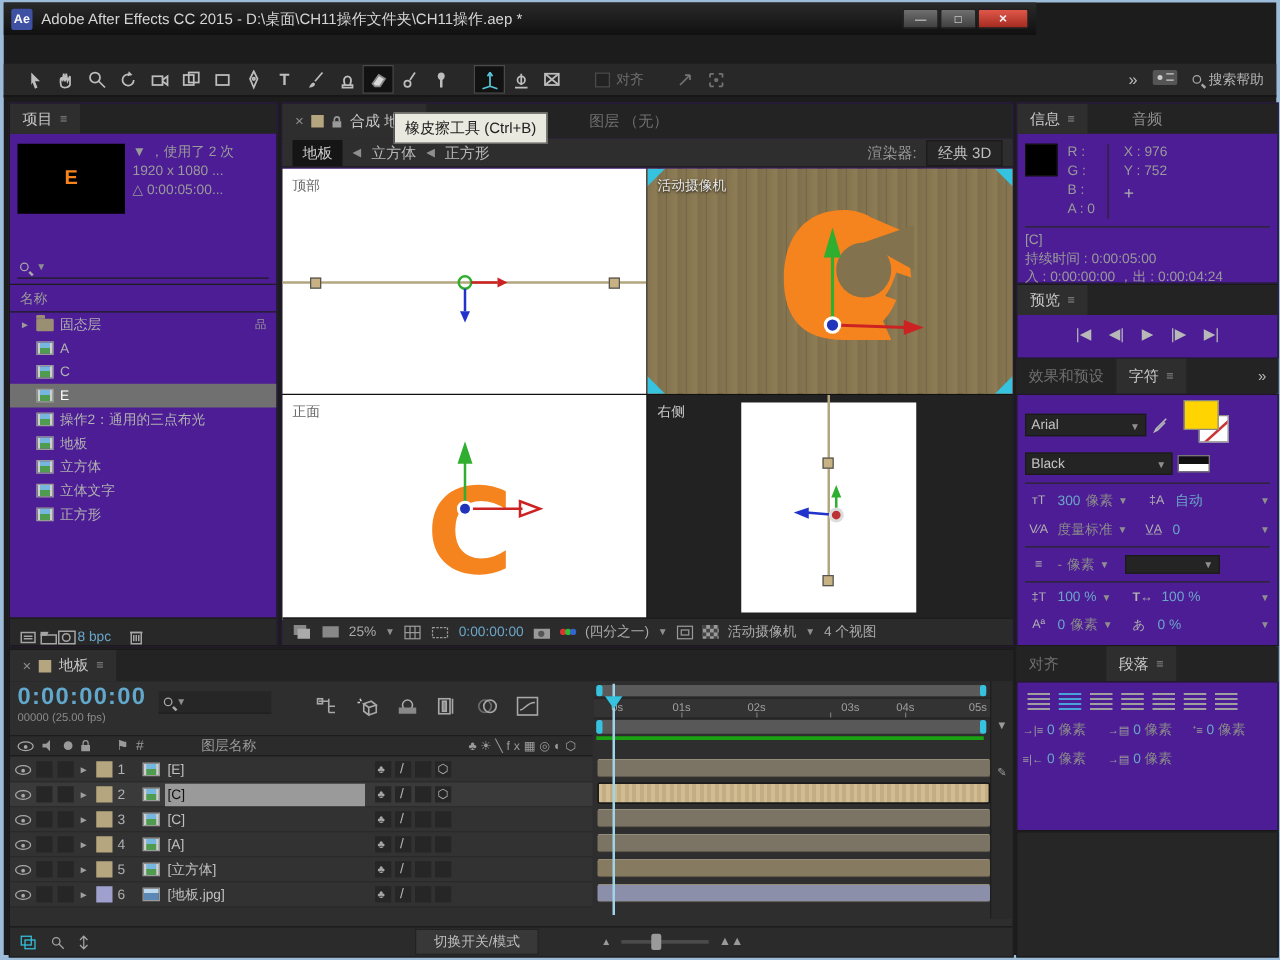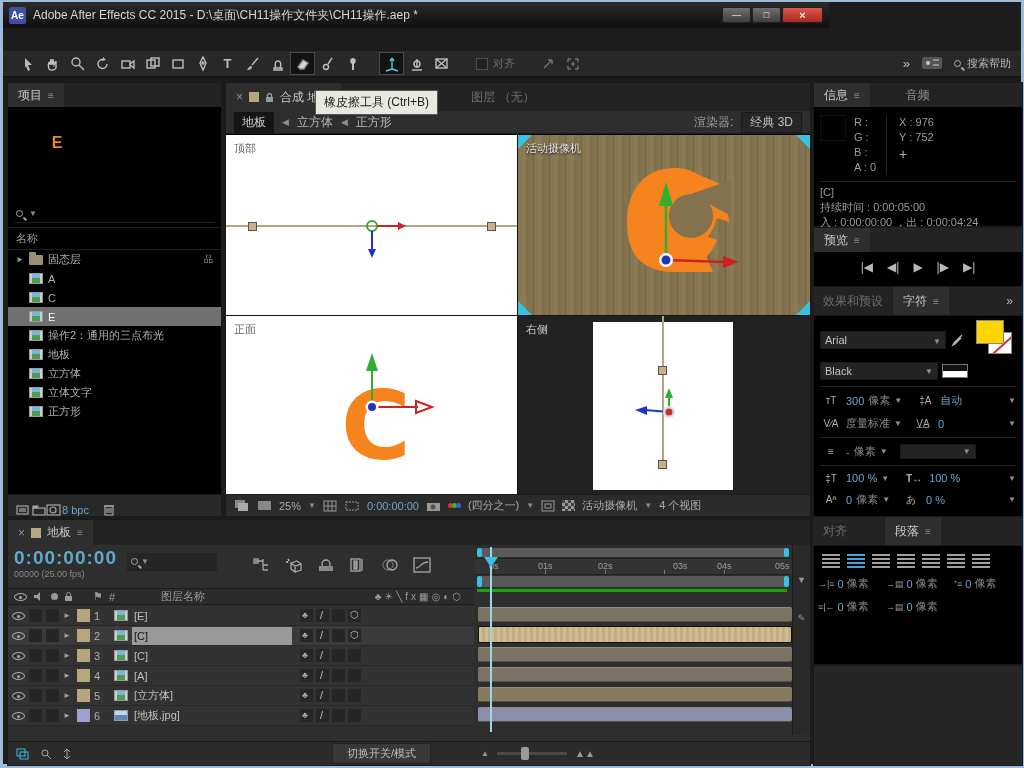--- a/index.html
+++ b/index.html
@@ -37,21 +37,21 @@
   .axis svg{stroke:#bdbdbd;fill:none;stroke-width:1.4;}
   .axis.active svg{stroke:#58c5d8;}
   #snapbox{display:flex;align-items:center;gap:5px;color:#6f6f6f;margin-left:22px;}
   #snapbox .cb{width:12px;height:12px;background:#222;border:1px solid #4b4b4b;}
   #tb-right{margin-left:auto;display:flex;align-items:center;gap:12px;padding-right:10px;color:#bdbdbd;}
   #searchbox{display:flex;align-items:center;gap:6px;color:#b5b5b5;}
   .mag{width:7px;height:7px;border:1.4px solid #a8a8a8;border-radius:50%;position:relative;display:inline-block;}
   .mag:after{content:"";position:absolute;width:4px;height:1.5px;background:#a8a8a8;transform:rotate(45deg);left:6px;top:7px;}
 
   
-  .panel{position:absolute;background:#000000;border:1px solid #1a1a1a;}
+  .panel{position:absolute;background:#4c1d95;border:1px solid #1a1a1a;}
   .ptabs{height:24px;background:#232323;display:flex;align-items:stretch;font-size:12px;color:#8f8f8f;}
   .ptab{padding:4px 10px;display:flex;align-items:center;gap:6px;}
   .ptab.sel{background:#2e2e2e;color:#c9c9c9;}
   .pmenu{color:#8a8a8a;font-size:10px;}
 
   
   #project{left:4px;top:80px;width:215px;height:435px;}
   #proj-preview{display:flex;padding:8px 6px;gap:6px;}
   #thumb{width:86px;height:56px;background:#000;display:flex;align-items:center;justify-content:center;}
   #thumb span{color:#f5831e;font-weight:bold;font-size:16px;}
@@ -355,20 +355,25 @@
     <div class="ptabs">
       <div class="ptab sel">
         <span>项目</span>
         <span class="pmenu">≡</span>
       </div>
     </div>
     <div id="proj-preview">
       <div id="thumb">
           <span>E</span>
         </div>
+      <div class="proj-meta">
+        <div>▼ ，使用了 2 次</div>
+        <div>1920 x 1080 ...</div>
+        <div>△ 0:00:05:00...</div>
+      </div>
     </div>
     <div id="proj-search">
       <span class="mag"></span>
         <span class="ddv">▼</span>
     </div>
     <div id="proj-cols">
       <span>名称</span>
     </div>
     <div>
       <div class="prow">
@@ -625,21 +630,21 @@
       </div>
     <div class="ptab sel">
       <span>字符</span>
         <span class="pmenu">≡</span>
       </div>
     <div class="ptab" style="margin-left:auto;">»</div>
   </div>
 
   <div class="panel" id="char">
     <div class="crow">
-      <div class="dd" style="width:126px;align-items:flex-end;">
+      <div class="dd" style="width:97px;align-items:flex-end;">
         <span>Arial</span>
           <span class="ddv">▼</span>
         </div>
       <svg width="14" height="14">
           <path d="M12 2 L9 5 M10 4 L4 10 L3 12 L5 11 L11 5" stroke="#b5b5b5" fill="none" stroke-width="1.4"></path>
         </svg>
       <div id="swatches">
         <div id="fillsw"></div>
         <div id="strokesw"></div>
       </div>

